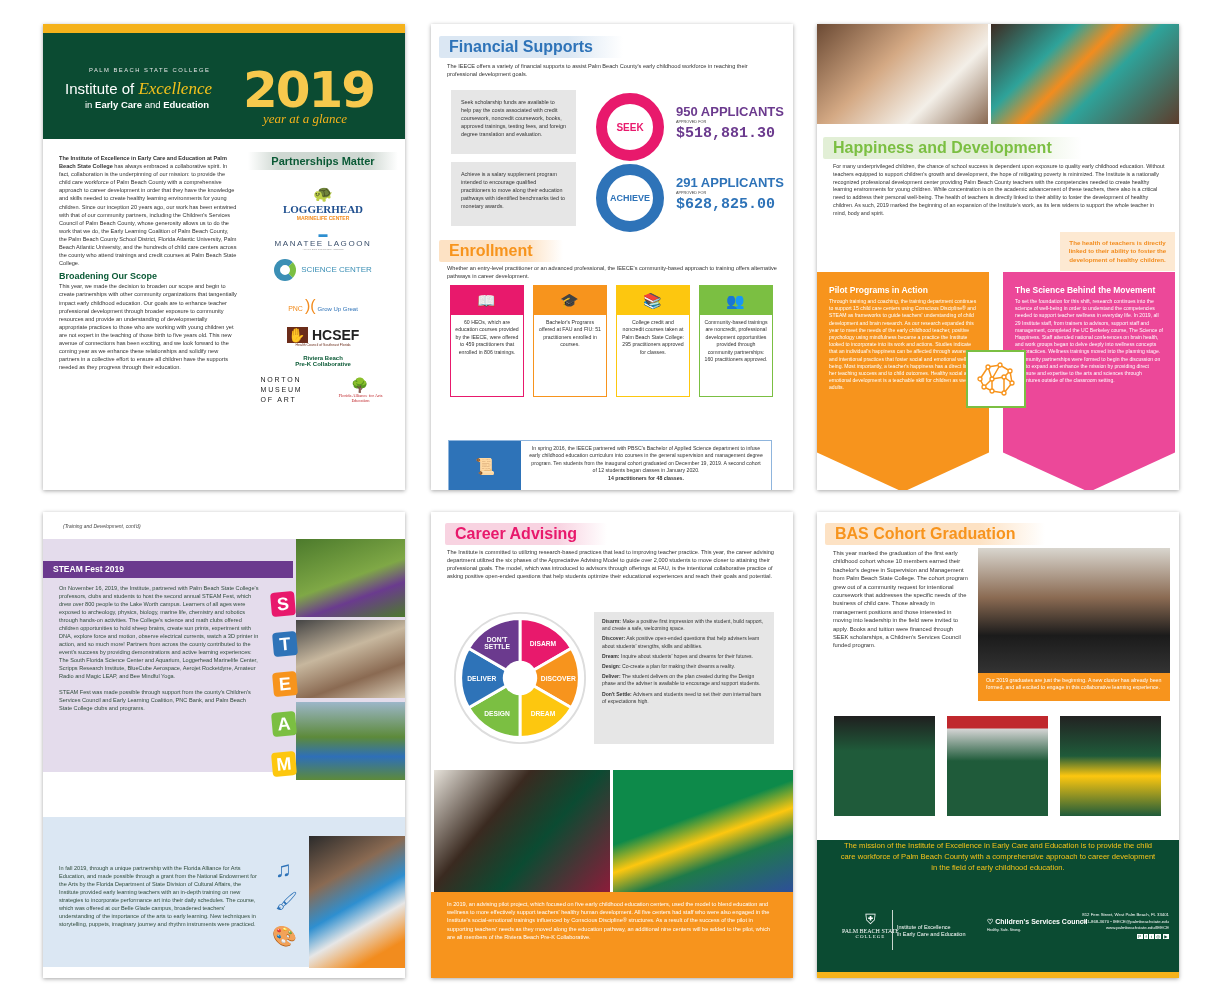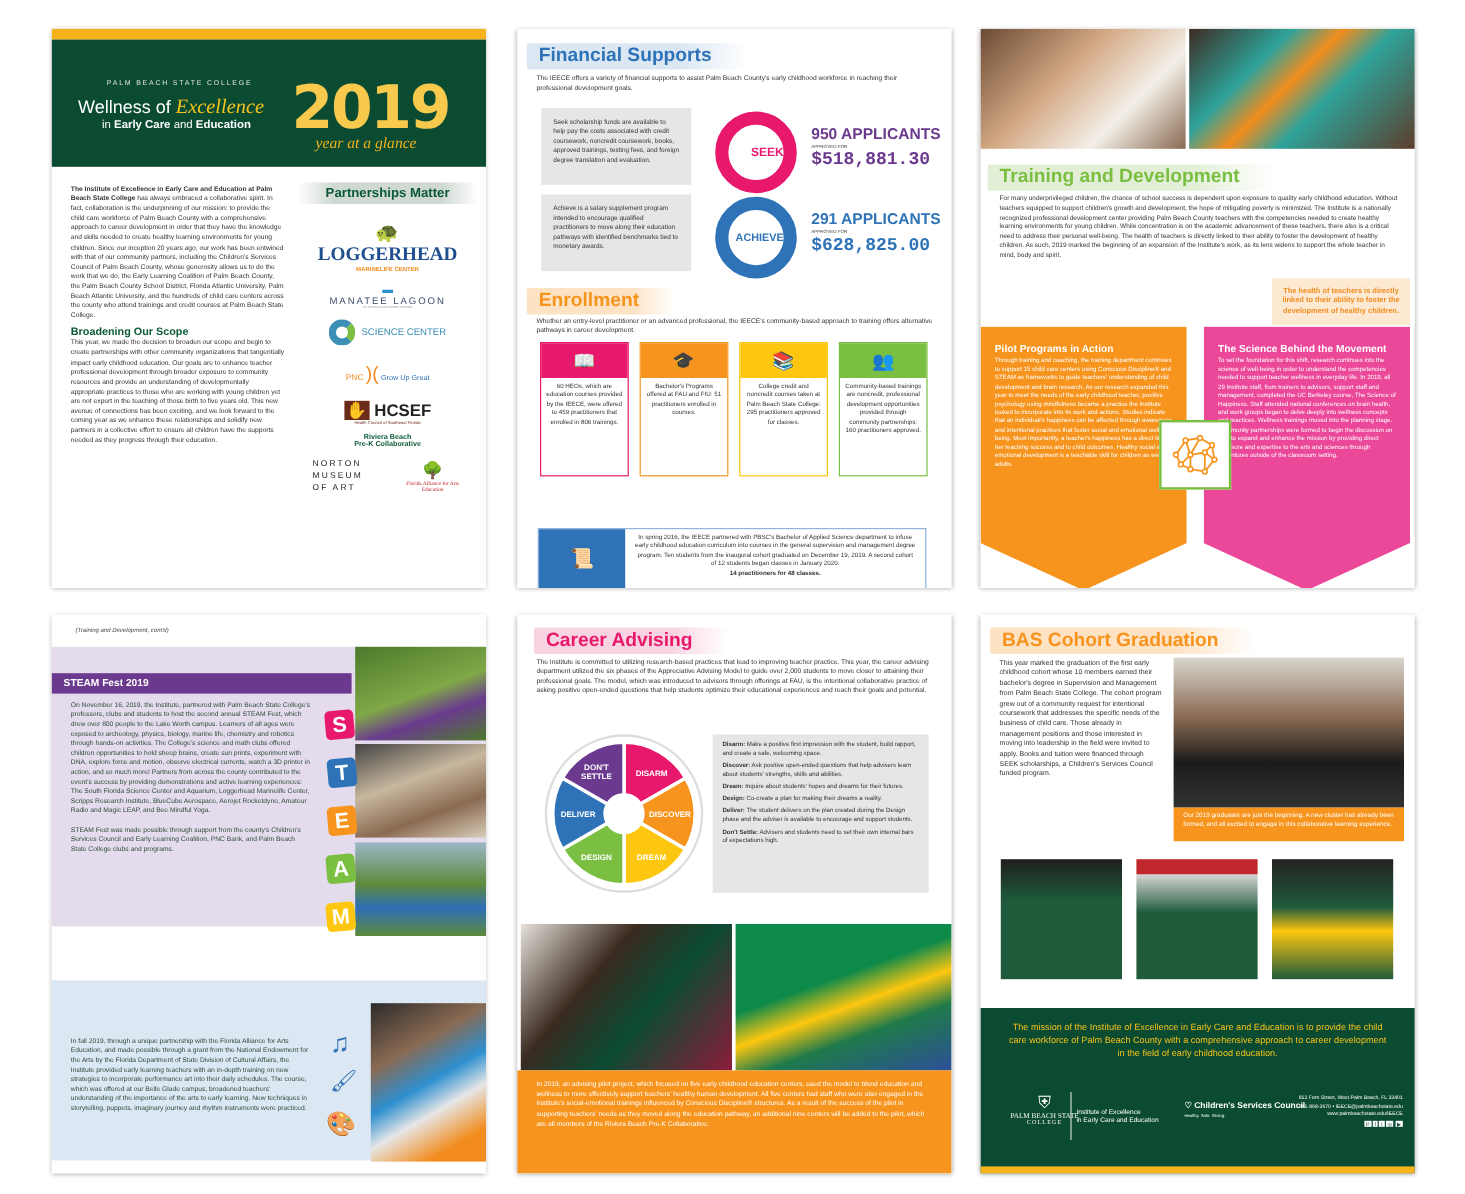--- a/index.html
+++ b/index.html
@@ -25,21 +25,21 @@
 .p1 .year{position:absolute;left:200px;top:28px;color:#f7c94d;font-size:50px;font-weight:bold;letter-spacing:-2px;font-family:"DejaVu Sans",sans-serif}
 .p1 .glance{position:absolute;left:220px;top:78px;color:#f5b21b;font-size:13px;font-style:italic;font-family:"Liberation Serif",serif}
 .p1 .body1{position:absolute;left:16px;top:130px;width:178px}
 .p1 .h2{color:#0b5a36;font-weight:bold;font-size:9px;margin:4px 0 1px}
 .p1 .partners{position:absolute;left:205px;top:128px;width:150px;text-align:center}
 .p1 .pm-title{color:#0b5a36;font-size:11px;font-weight:bold;background:linear-gradient(90deg,transparent,#cfd8d2 20%,#cfd8d2 80%,transparent);padding:3px 0}
 .logo{margin-top:8px;font-size:7px}
 
 .desc{position:absolute;left:16px;font-size:5.6px;line-height:8px;color:#333}
 .graybox{position:absolute;left:20px;width:125px;background:#e6e6e6;font-size:5.4px;line-height:8px;padding:8px 10px;color:#333}
-.ring{position:absolute;width:68px;height:68px;border-radius:50%;border:11px solid;display:flex;align-items:center;justify-content:flex-end;font-size:10px;font-weight:bold}
+.ring{position:absolute;width:68px;height:68px;border-radius:50%;border:11px solid;display:flex;align-items:center;justify-content:center;font-size:10px;font-weight:bold}
 .stat{position:absolute;left:245px}
 .stat .n{font-size:13px;font-weight:bold}
 .stat .a{font-size:3.8px;color:#444;margin:1px 0}
 .stat .m{font-size:15px;font-weight:bold;font-family:Liberation Mono, monospace}
 .ecard{position:absolute;top:256px;width:74px;height:112px;border:1px solid}
 .ecard .top{height:29px;display:flex;align-items:center;justify-content:center;color:#fff;font-size:15px}
 .ecard .txt{font-size:5.2px;line-height:7.4px;text-align:center;padding:4px 4px;color:#333}
 .bas{position:absolute;left:17px;top:416px;width:324px;height:52px;border:1px solid #8fb5dd;display:flex}
 .bas .ic{width:72px;background:#2e73b8;color:#fff;display:flex;align-items:center;justify-content:center;font-size:16px}
 .bas .txt{flex:1;font-size:5.2px;line-height:7.4px;text-align:center;padding:4px 8px;color:#333}
@@ -57,45 +57,45 @@
 .p4 .arts{position:absolute;left:0;top:305px;width:100%;height:150px;background:#dbe7f3}
 .p4 .artsbar{position:absolute;left:0;top:307px;width:100%;height:17px;background:#2e73b8;color:#fff;font-weight:bold;font-size:8px;padding:3px 10px}
 
 .wheel{position:absolute;left:27px;top:104px;width:134px;height:134px}
 .legend{position:absolute;left:138px;top:96px;width:180px;height:132px;background:#e6e6e6;padding:6px 8px;font-size:5.1px;line-height:7.2px;color:#333}
 .legend p{margin-bottom:3px}
 .orange-foot{position:absolute;left:0;top:380px;width:100%;height:86px;background:#f7941d;color:#fff;font-size:5.6px;line-height:8.2px;padding:8px 16px}
 
 .capbar{position:absolute;left:161px;top:181px;width:192px;height:28px;background:#f7941d;color:#fff;font-size:5.3px;line-height:7.3px;padding:4px 8px}
 .footer6{position:absolute;left:0;top:328px;width:100%;height:138px;background:#0b4b32}
-.footer6 .mission{color:#f5c21b;font-size:7.6px;line-height:11px;text-align:center;padding:10px 20px 0}
+.footer6 .mission{color:#f5c21b;font-size:7.6px;line-height:11px;text-align:center;padding:0 20px 0}
 .gold{position:absolute;left:0;bottom:0;width:100%;height:6px;background:#f5b21b}
 </style>
 </head>
 <body>
 
 <div class="page p1">
   <div class="topbar"></div>
   <div class="banner">
     <div class="college">PALM BEACH STATE COLLEGE</div>
-    <div class="inst"><span>Wellness of</span> <i>Excellence</i></div>
+    <div class="inst"><span>Institute of</span> <i>Excellence</i></div>
     <div class="inst2"><span>in</span> <b>Early Care</b> <span>and</span> <b>Education</b></div>
     <div class="year">2019</div>
     <div class="glance">year at a glance</div>
   </div>
   <div class="body1">
     <p class="t"><b>The Institute of Excellence in Early Care and Education at Palm Beach State College</b><span> has always embraced a collaborative spirit. In fact, collaboration is the underpinning of our mission: to provide the child care workforce of Palm Beach County with a comprehensive approach to career development in order that they have the knowledge and skills needed to create healthy learning environments for young children. Since our inception 20 years ago, our work has been entwined with that of our community partners, including the Children's Services Council of Palm Beach County, whose generosity allows us to do the work that we do, the Early Learning Coalition of Palm Beach County, the Palm Beach County School District, Florida Atlantic University, Palm Beach Atlantic University, and the hundreds of child care centers across the county who attend trainings and credit courses at Palm Beach State College.</span></p>
     <div class="h2">Broadening Our Scope</div>
     <p class="t">This year, we made the decision to broaden our scope and begin to create partnerships with other community organizations that tangentially impact early childhood education. Our goals are to enhance teacher professional development through broader exposure to community resources and provide an understanding of developmentally appropriate practices to those who are working with young children yet are not expert in the teaching of those birth to five years old. This new avenue of connections has been exciting, and we look forward to the coming year as we enhance these relationships and solidify new partners in a collective effort to ensure all children have the supports needed as they progress through their education.</p>
   </div>
   <div class="partners">
     <div class="pm-title narrow">Partnerships Matter</div>
     <div class="logo" style="margin-top:14px">
       <div style="font-size:16px;color:#444">🐢</div>
-      <div style="font-family:'Liberation Serif',serif;color:#1f4f8f;font-size:16px;font-weight:bold">LOGGERHEAD</div>
+      <div style="font-family:'Liberation Serif',serif;color:#1f4f8f;font-size:11px;font-weight:bold">LOGGERHEAD</div>
       <div style="color:#f28c1e;font-size:5px;font-weight:bold">MARINELIFE CENTER</div>
     </div>
     <div class="logo">
       <div style="color:#2e8fd0;font-size:9px">▬</div>
       <div style="color:#3a4f6b;font-size:8px;letter-spacing:1.6px">MANATEE LAGOON</div>
       <div style="font-size:2.5px;color:#999">AN FPL ECO-DISCOVERY CENTER</div>
     </div>
     <div class="logo" style="display:flex;justify-content:center;align-items:center;gap:5px">
       <div style="width:22px;height:22px;border-radius:50%;border:6px solid #3b8fb5;border-right-color:#7bbf42"></div>
       <div style="color:#3b8fb5;font-size:8px;text-align:left;line-height:8px">SCIENCE CENTER</div>
@@ -164,21 +164,21 @@
     </div>
   <div class="bas narrow">
     <div class="ic">📜</div>
     <div class="txt"><span>In spring 2016, the IEECE partnered with PBSC's Bachelor of Applied Science department to infuse early childhood education curriculum into courses in the general supervision and management degree program. Ten students from the inaugural cohort graduated on December 19, 2019. A second cohort of 12 students began classes in January 2020.</span><br><b>14 practitioners for 48 classes.</b></div>
   </div>
 </div>
 
 <div class="page p3">
   <div class="photo" style="left:0;top:0;width:171px;height:100px;background:linear-gradient(135deg,#6b4a34,#d4a984 40%,#f3efe8 70%,#8a6a52)"></div>
   <div class="photo" style="left:174px;top:0;width:188px;height:100px;background:linear-gradient(135deg,#3d2b22,#2ea39a 30%,#f28c1e 45%,#2ea39a 60%,#5d3d2c)"></div>
-  <div class="h-brush narrow" style="left:6px;top:113px;color:#7bbf42;background:linear-gradient(90deg,#e2efd6 70%,transparent)">Training and Development</div>
+  <div class="h-brush narrow" style="left:6px;top:113px;color:#7bbf42;background:linear-gradient(90deg,#e2efd6 70%,transparent)">Happiness and Development</div>
   <p class="desc" style="top:139px;width:335px;font-size:5.4px;line-height:7.8px">For many underprivileged children, the chance of school success is dependent upon exposure to quality early childhood education. Without teachers equipped to support children's growth and development, the hope of mitigating poverty is minimized. The Institute is a nationally recognized professional development center providing Palm Beach County teachers with the competencies needed to create healthy learning environments for young children. While concentration is on the academic advancement of these teachers, there also is a critical need to address their personal well-being. The health of teachers is directly linked to their ability to foster the development of healthy children. As such, 2019 marked the beginning of an expansion of the Institute's work, as its lens widens to support the whole teacher in mind, body and spirit.</p>
   <div class="callout narrow">The health of teachers is directly linked to their ability to foster the development of healthy children.</div>
   <div class="arrow narrow" style="left:0;background:#f7941d">
     <h3>Pilot Programs in Action</h3>
     <p>Through training and coaching, the training department continues to support 15 child care centers using Conscious Discipline® and STEAM as frameworks to guide teachers' understanding of child development and brain research. As our research expanded this year to meet the needs of the early childhood teacher, positive psychology using mindfulness became a practice the Institute looked to incorporate into its work and actions. Studies indicate that an individual's happiness can be affected through awareness and intentional practices that foster social and emotional well-being. Most importantly, a teacher's happiness has a direct link to her teaching success and to child outcomes. Healthy social and emotional development is a teachable skill for children as well as adults.</p>
   </div>
   <div class="arrow narrow" style="left:186px;background:#ec4899">
     <h3>The Science Behind the Movement</h3>
     <p>To set the foundation for this shift, research continues into the science of well-being in order to understand the competencies needed to support teacher wellness in everyday life. In 2019, all 29 Institute staff, from trainers to advisors, support staff and management, completed the UC Berkeley course, The Science of Happiness. Staff attended national conferences on brain health, and work groups began to delve deeply into wellness concepts and practices. Wellness trainings moved into the planning stage. Community partnerships were formed to begin the discussion on how to expand and enhance the mission by providing direct exposure and expertise to the arts and sciences through adventures outside of the classroom setting.</p>
   </div>

